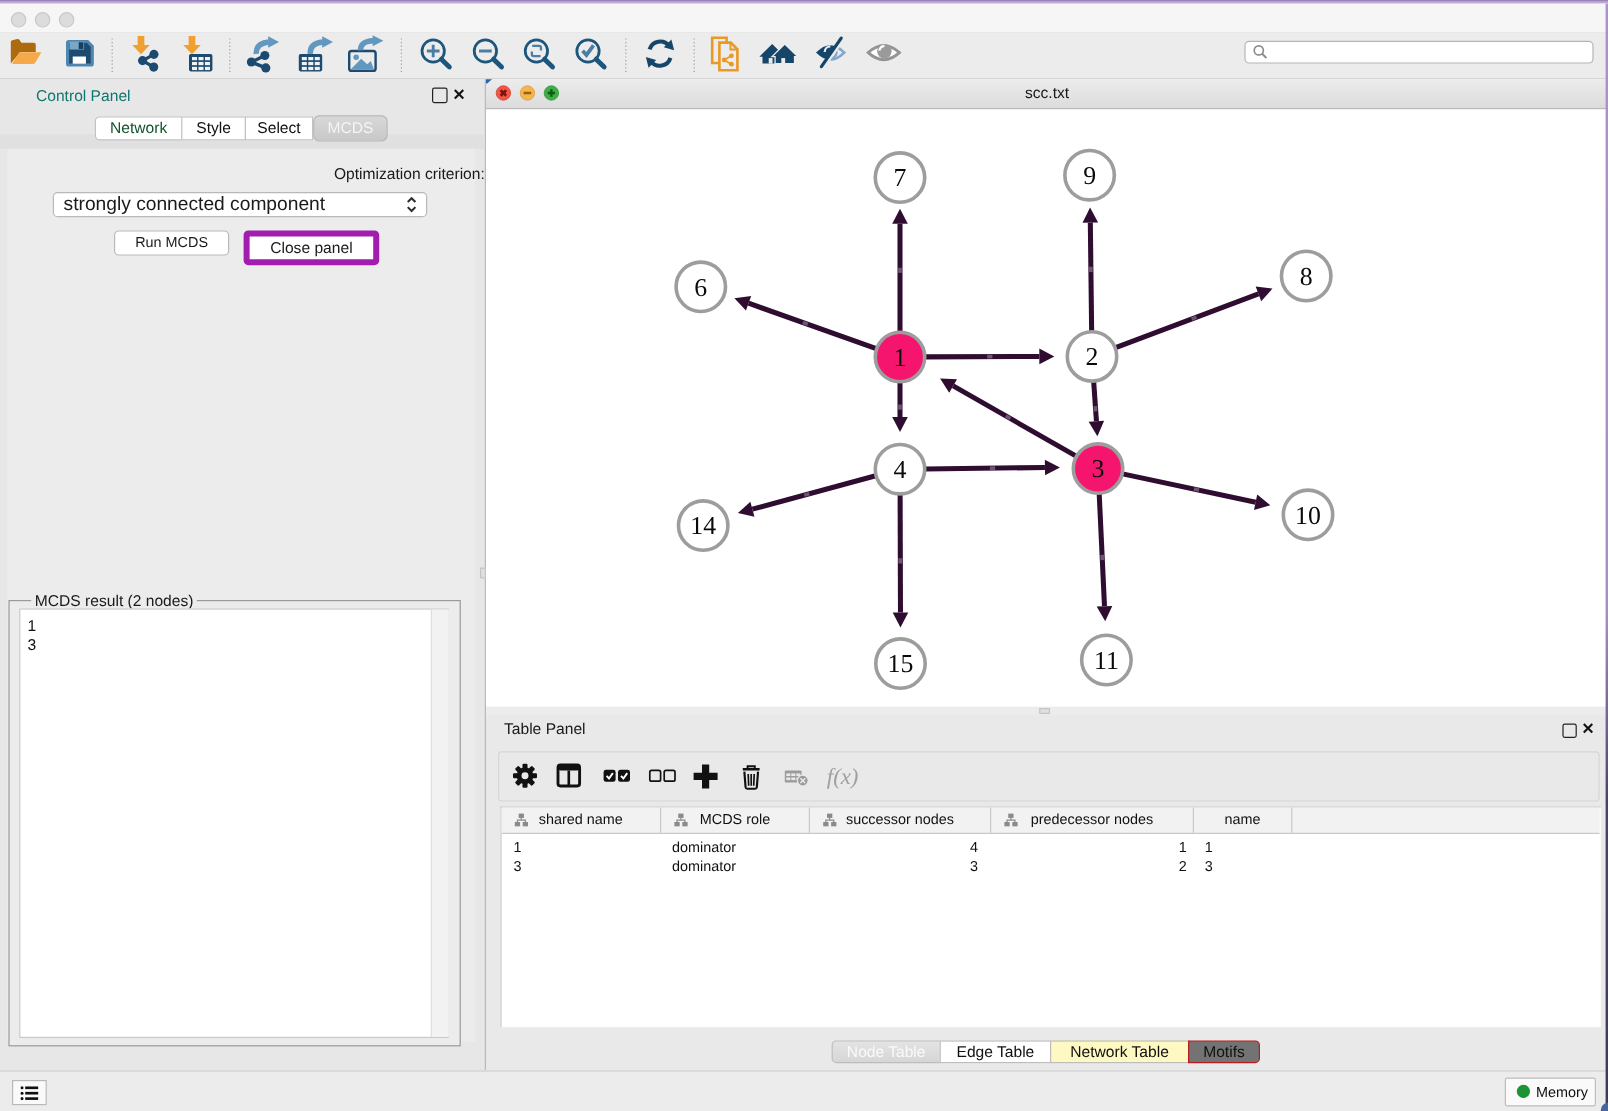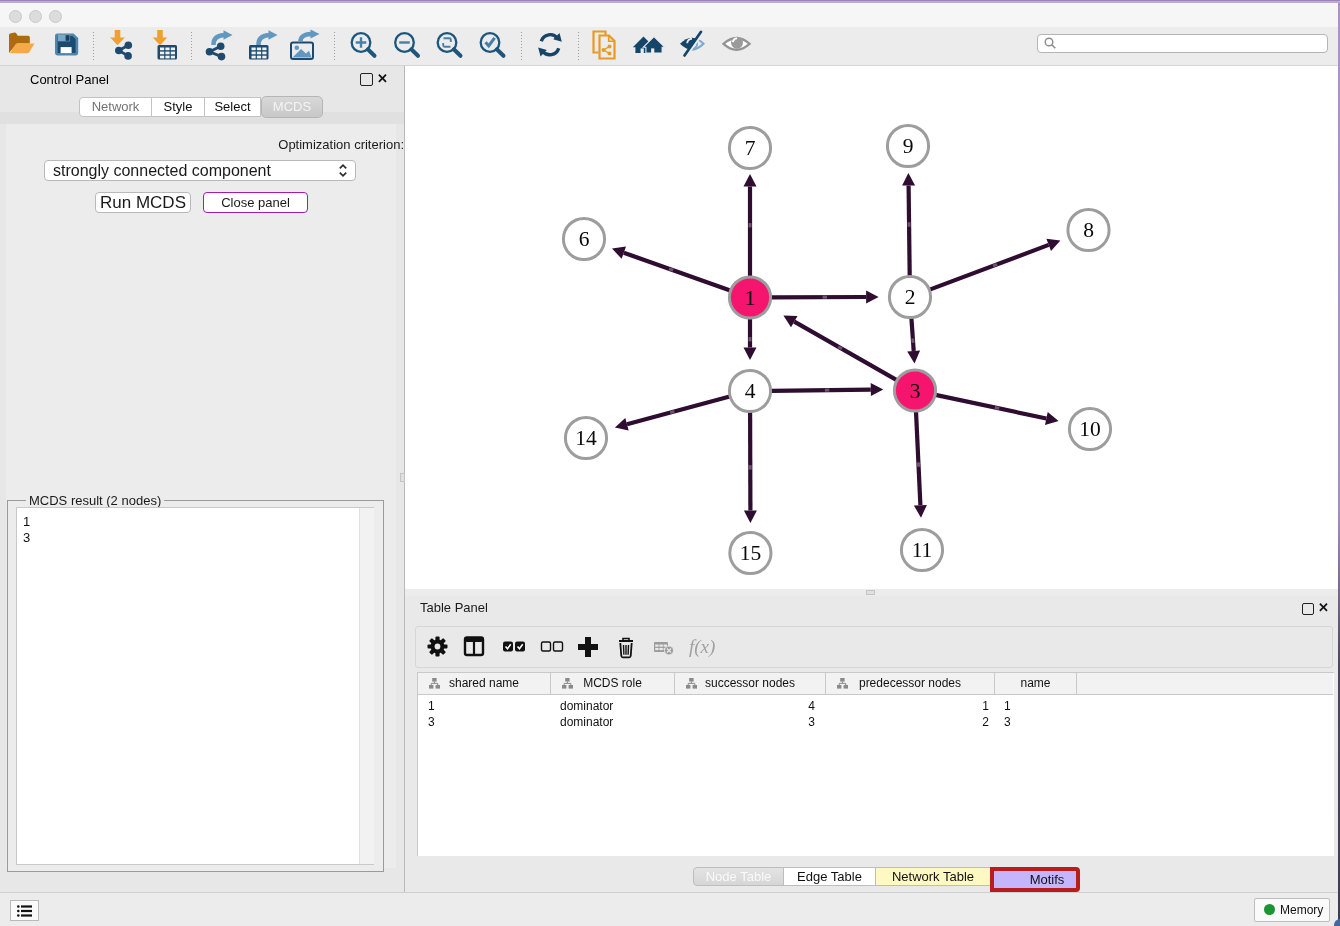--- a/index.html
+++ b/index.html
@@ -171,52 +171,64 @@
 <div class="abs" style="left:1037px;top:7px;width:289px;height:17px;background:#fff;border:1px solid #b5b5b5;border-radius:4px;">
   <svg width="13" height="13" viewBox="0 0 13 13" style="position:absolute;left:6px;top:2px;">
     <circle cx="5" cy="5" r="3.8" fill="none" stroke="#8c8c8c" stroke-width="1.4"></circle>
     <line x1="7.8" y1="7.8" x2="11.3" y2="11.3" stroke="#8c8c8c" stroke-width="1.6"></line>
   </svg>
 </div>
 </div>
 
 <div class="abs" style="left:0;top:66px;width:404px;height:826px;background:#e7e7e7;border-right:1px solid #b9b9b9;">
 </div>
-<div class="abs" style="left:30px;top:72px;font-size:13px;color:#000000;">Control Panel</div>
+<div class="abs" style="left:30px;top:72px;font-size:13px;color:#0f766e;">Control Panel</div>
 
 <div class="abs" style="left:360px;top:73px;width:11px;height:11px;border:1.5px solid #222;border-radius:2px;"></div>
 <div class="abs" style="left:377px;top:71px;font-size:13px;font-weight:bold;color:#111;">✕</div>
 
 <div class="abs" style="left:0;top:112px;width:404px;height:12px;background:#e0e0e0;"></div>
 <div class="abs" style="left:6px;top:124px;width:390px;height:744px;background:#ececec;"></div>
 
 <div class="abs" style="left:79px;top:97px;width:244px;height:18px;font-size:13px;">
-  <div class="abs" style="left:0;top:0;width:71px;height:18px;background:#fff;border:1px solid #c3c3c3;border-radius:4px 0 0 4px;text-align:center;line-height:18px;color:#737373;">Network</div>
+  <div class="abs" style="left:0;top:0;width:71px;height:18px;background:#fff;border:1px solid #c3c3c3;border-radius:4px 0 0 4px;text-align:center;line-height:18px;color:#14532d;">Network</div>
   <div class="abs" style="left:72px;top:0;width:52px;height:18px;background:#fff;border:1px solid #c3c3c3;text-align:center;line-height:18px;color:#111;">Style</div>
   <div class="abs" style="left:125px;top:0;width:55px;height:18px;background:#fff;border:1px solid #c3c3c3;text-align:center;line-height:18px;color:#111;">Select</div>
   <div class="abs" style="left:182px;top:-1px;width:60px;height:20px;background:linear-gradient(#d8d8d8,#c8c8c8);border:1px solid #b5b5b5;border-radius:5px;text-align:center;line-height:20px;color:#f4f4f4;">MCDS</div>
 </div>
 
 <div class="abs" style="left:0;top:137px;width:404px;text-align:right;font-size:13px;color:#1a1a1a;">Optimization criterion:</div>
 <div class="abs" style="left:44px;top:160px;width:310px;height:19px;background:#fff;border:1px solid #b9b9b9;border-radius:4px;font-size:16px;color:#1a1a1a;line-height:19px;">
   <span style="margin-left:8px;">strongly connected component</span>
   <svg class="abs" style="right:6px;top:2px;" width="12" height="15" viewBox="0 0 12 15">
     <path d="M2.8 5.4 L6 2.2 L9.2 5.4" stroke="#2e2e2e" stroke-width="1.7" fill="none"></path>
     <path d="M2.8 9.6 L6 12.8 L9.2 9.6" stroke="#2e2e2e" stroke-width="1.7" fill="none"></path>
   </svg>
 </div>
-<div class="abs" style="left:95px;top:192px;width:94px;height:19px;background:#fff;border:1px solid #b9b9b9;border-radius:4px;text-align:center;line-height:19px;font-size:17px;color:#1a1a1a;">Run MCDS</div>
-<div class="abs" style="left:203px;top:192px;width:103px;height:19px;background:#fff;border:1px solid #a21caf;border-radius:4px;text-align:center;line-height:19px;font-size:13px;color:#1a1a1a;">Close panel</div>
+<div class="abs" style="left:95px;top:192px;width:94px;height:19px;background:#fff;border:1px solid #b9b9b9;border-radius:4px;text-align:center;line-height:19px;font-size:12px;color:#1a1a1a;">Run MCDS</div>
+<div class="abs" style="left:203px;top:192px;width:103px;height:19px;background:#fff;border:5px solid #a21caf;border-radius:4px;text-align:center;line-height:19px;font-size:13px;color:#1a1a1a;">Close panel</div>
 
 <div class="abs" style="left:7px;top:500px;width:375px;height:370px;border:1px solid #9a9a9a;background:#ececec;"></div>
 <div class="abs" style="left:26px;top:493px;background:#ececec;padding:0 3px;font-size:13px;color:#1a1a1a;">MCDS result (2 nodes)</div>
 <div class="abs" style="left:16px;top:507px;width:358px;height:358px;background:#fff;border:1px solid #c9c9c9;font-size:13px;color:#111;line-height:15.5px;padding:6px 0 0 6px;box-sizing:border-box;">1<br>3</div>
 <div class="abs" style="left:359px;top:508px;width:14px;height:356px;background:#f2f2f2;border-left:1px solid #e0e0e0;"></div>
 
 <div class="abs" style="left:405px;top:66px;width:935px;height:523px;background:#fff;">
+  <div class="abs" style="left:0;top:0;width:935px;height:24px;background:linear-gradient(#ececec,#dcdcdc);border-bottom:1px solid #b9b9b9;">
+    <svg width="80" height="24" viewBox="0 0 80 24" style="position:absolute;left:0;top:0;">
+      <path d="M0 0 L6 0 L6 1.5 L2 5 L0 5 Z" fill="#2d62b0" transform="translate(-1,-1.5)"></path>
+      <circle cx="14.5" cy="11.5" r="6" fill="#f15749" stroke="#d84336" stroke-width="0.7"></circle>
+      <path d="M12.2 9.2 L16.8 13.8 M16.8 9.2 L12.2 13.8" stroke="#7c130c" stroke-width="2.2"></path>
+      <circle cx="34.5" cy="11.5" r="6" fill="#f5b54e" stroke="#e09f38" stroke-width="0.7"></circle>
+      <path d="M31.3 11.5 L37.7 11.5" stroke="#985f0c" stroke-width="2.2"></path>
+      <circle cx="54.5" cy="11.5" r="6" fill="#3fae46" stroke="#339a3c" stroke-width="0.7"></circle>
+      <path d="M54.5 8.4 L54.5 14.6 M51.4 11.5 L57.6 11.5" stroke="#0c5c17" stroke-width="2"></path>
+    </svg>
+    <div class="abs" style="left:0;top:4px;width:935px;text-align:center;font-size:13px;color:#1a1a1a;">scc.txt</div>
+  </div>
   <svg class="abs" style="left:0;top:25px;" width="935" height="498" viewBox="0 0 935 498" id="graph">
 <g stroke="#2e0d31" stroke-width="4.2" fill="none">
 <line x1="345.0" y1="185.5" x2="345.0" y2="95.5"></line>
 <line x1="325.2" y1="199.5" x2="218.8" y2="161.7"></line>
 <line x1="366.0" y1="206.4" x2="461.1" y2="206.0"></line>
 <line x1="345.0" y1="227.5" x2="345.0" y2="256.5"></line>
 <line x1="504.7" y1="185.0" x2="503.6" y2="94.5"></line>
 <line x1="524.7" y1="198.6" x2="643.7" y2="153.9"></line>
 <line x1="506.4" y1="227.0" x2="508.7" y2="260.0"></line>
 <line x1="491.8" y1="289.1" x2="389.3" y2="230.6"></line>
@@ -399,21 +411,21 @@
     <div class="abs" style="left:142px;top:42px;">dominator</div>
     <div class="abs" style="left:257px;top:42px;width:140px;text-align:right;">3</div>
     <div class="abs" style="left:408px;top:42px;width:163px;text-align:right;">2</div>
     <div class="abs" style="left:586px;top:42px;">3</div>
   </div>
 
   <div class="abs" style="left:288px;top:271px;height:17px;font-size:13px;">
     <div class="abs" style="left:0;top:0;width:89px;height:17px;background:linear-gradient(#e3e3e3,#d6d6d6);border:1px solid #bdbdbd;border-radius:4px 0 0 4px;text-align:center;line-height:17px;color:#fafafa;">Node Table</div>
     <div class="abs" style="left:90px;top:0;width:91px;height:17px;background:#fff;border:1px solid #bdbdbd;text-align:center;line-height:17px;color:#111;">Edge Table</div>
     <div class="abs" style="left:182px;top:0;width:114px;height:17px;background:#fef9c3;border:1px solid #bdbdbd;text-align:center;line-height:17px;color:#111;">Network Table</div>
-    <div class="abs" style="left:297px;top:0;width:58px;height:17px;background:#c4b5fd;border:4px solid #b91c1c;border-radius:0 4px 4px 0;text-align:center;line-height:17px;color:#111;padding-left:24px;">Motifs</div>
+    <div class="abs" style="left:297px;top:0;width:58px;height:17px;background:#737373;border:1px solid #b91c1c;border-radius:0 4px 4px 0;text-align:center;line-height:17px;color:#111;">Motifs</div>
   </div>
 </div>
 
 <div class="abs" style="left:1334px;top:919px;width:6px;height:7px;background:#46679c;border-radius:7px 0 0 0;z-index:100;"></div>
 
 <div class="abs" style="left:0;top:892px;width:1340px;height:34px;background:#ececec;border-top:1px solid #cfcfcf;padding-left:32px;">
   <div class="abs" style="left:10px;top:7px;width:27px;height:19px;background:#fafafa;border:1px solid #b9b9b9;">
     <svg width="15" height="12" viewBox="0 0 15 12" style="position:absolute;left:6px;top:3.5px;">
       <g fill="#111">
           <circle cx="1.3" cy="1.5" r="1.3"></circle>

